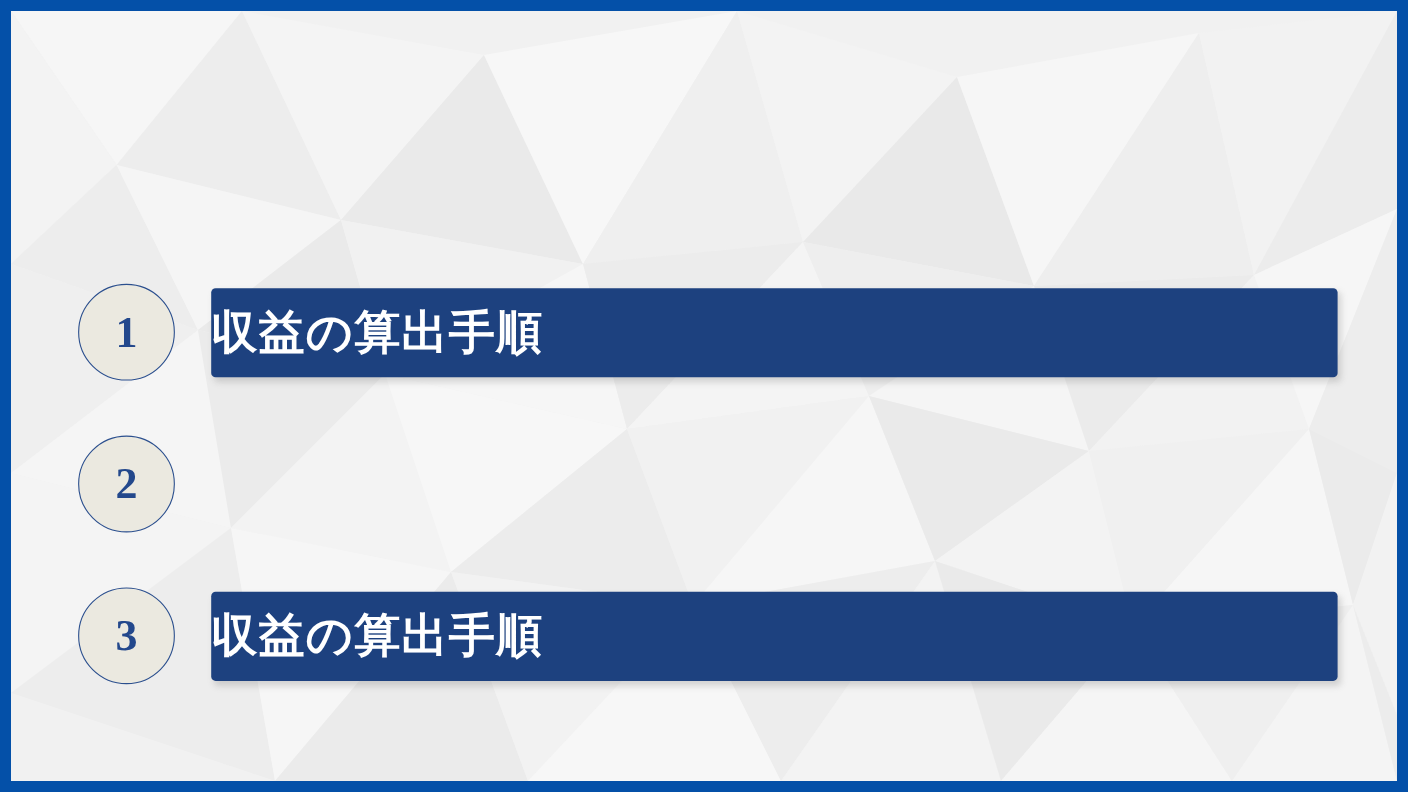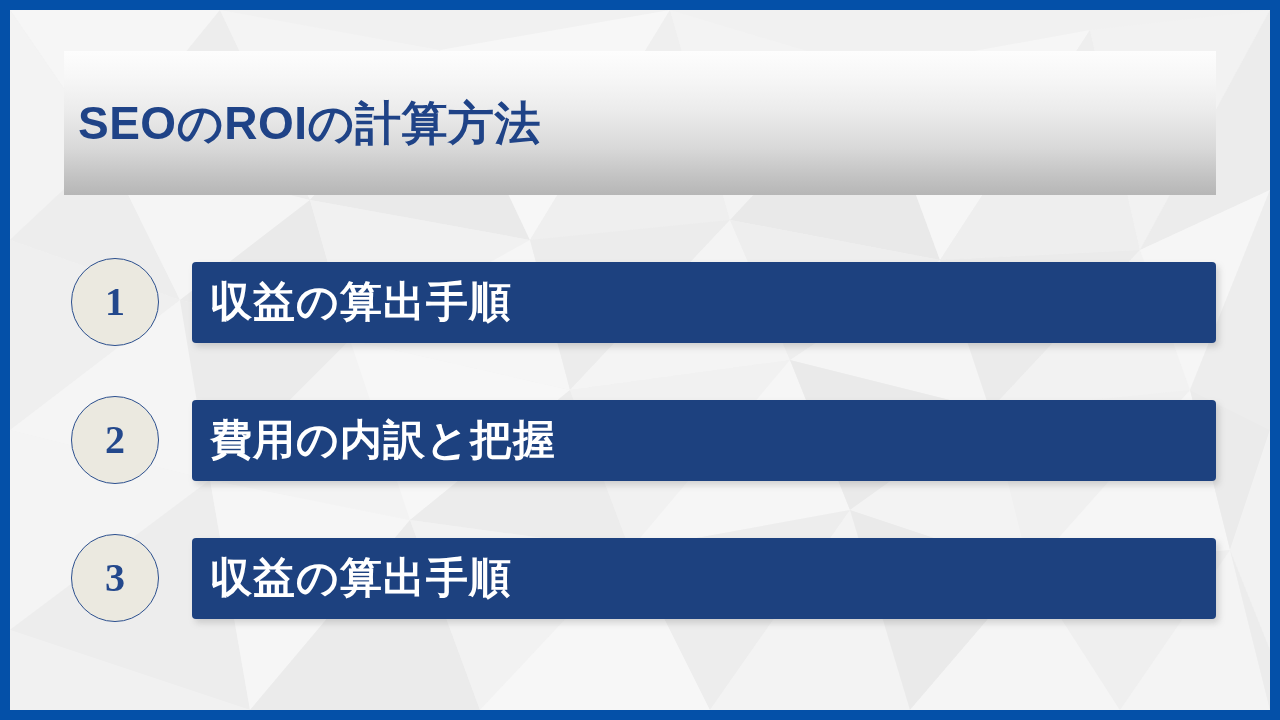--- a/index.html
+++ b/index.html
@@ -108,21 +108,20 @@
     left: 182px;
     top: 0;
     width: 1024px;
     height: 81px;
     background: #1d417f;
     border-radius: 4px;
     box-shadow: 3px 4px 6px rgba(120,120,120,0.28);
     display: flex;
     align-items: center;
     box-sizing: border-box;
-    padding-left: 18px;
   }
   .bar-label {
     color: #ffffff;
     font-size: 42px;
     font-weight: bold;
     letter-spacing: 1px;
     white-space: nowrap;
     line-height: 1.05;
   }
 </style>
@@ -189,42 +188,36 @@
         <polygon points="840,500 900,700 1020,560" fill="#eaeaea"></polygon>
         <polygon points="1020,560 900,700 1110,700" fill="#f5f5f5"></polygon>
         <polygon points="1020,560 1110,700 1220,540" fill="#efefef"></polygon>
         <polygon points="1220,540 1110,700 1260,700" fill="#f4f4f4"></polygon>
         <polygon points="1220,540 1260,700 1260,640" fill="#ececec"></polygon>
         <polygon points="0,620 240,700 0,700" fill="#f1f1f1"></polygon>
       </g>
     </svg>
   </div>
 
-  <div class="title-banner">
-    <div class="title-text">SEOのROIの計算方法</div>
-  </div>
 
   <div class="list">
 
     <div class="list-item">
       <div class="badge">
         <span class="badge-num">1</span>
       </div>
       <div class="bar">
         <span class="bar-label">収益の算出手順</span>
       </div>
     </div>
 
     <div class="list-item">
       <div class="badge">
         <span class="badge-num">2</span>
       </div>
-      <div class="bar">
-        <span class="bar-label">費用の内訳と把握</span>
-      </div>
     </div>
 
     <div class="list-item">
       <div class="badge">
         <span class="badge-num">3</span>
       </div>
       <div class="bar">
         <span class="bar-label">収益の算出手順</span>
       </div>
     </div>

